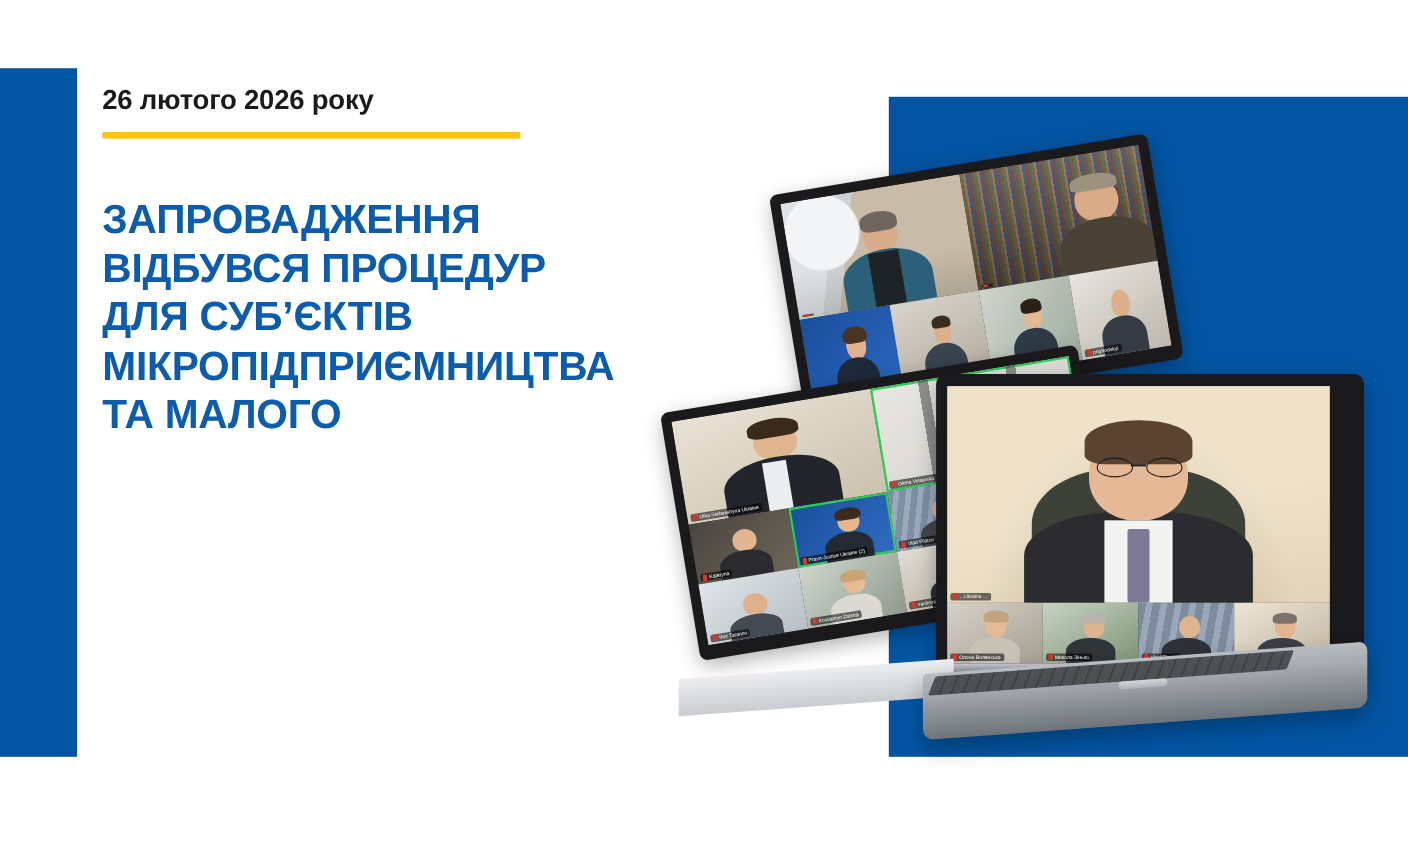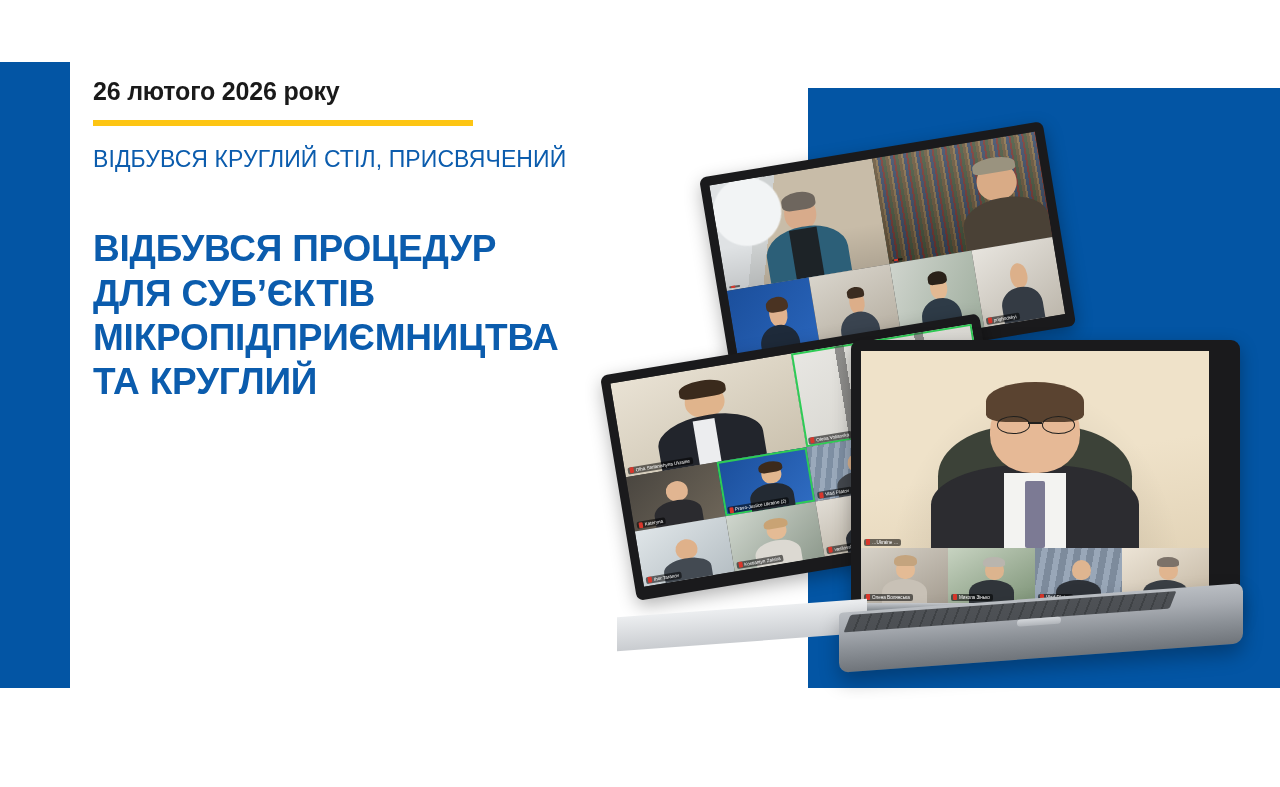--- a/index.html
+++ b/index.html
@@ -108,27 +108,27 @@
 
 <div class="stage">
 
   <div class="left-bar"></div>
   <div class="right-panel"></div>
 
   <div class="text-col">
     <div class="date">26 лютого 2026 року</div>
     <div class="rule"></div>
     <div class="subtitle">
-      <div>ВІДБУВСЯ КРУГЛИЙ СТІЛ, ПРИСВЯЧЕНИЙ</div>
     </div>
     <div class="headline">
+      <div>ЗАПРОВАДЖЕННЯ</div>
       <div>ВІДБУВСЯ ПРОЦЕДУР</div>
       <div>ДЛЯ СУБ’ЄКТІВ</div>
       <div>МІКРОПІДПРИЄМНИЦТВА</div>
-      <div>ТА КРУГЛИЙ</div>
+      <div>ТА МАЛОГО</div>
     </div>
   </div>
 
   <div class="collage">
 
     <div class="laptop" id="lapA">
       <div class="bezel">
         <div class="screen">
 
           <div class="cell" style="background:linear-gradient(105deg,#dfe2e4 0 26%,#cfd2d2 26% 34%,#c8bca8 34% 100%);">

